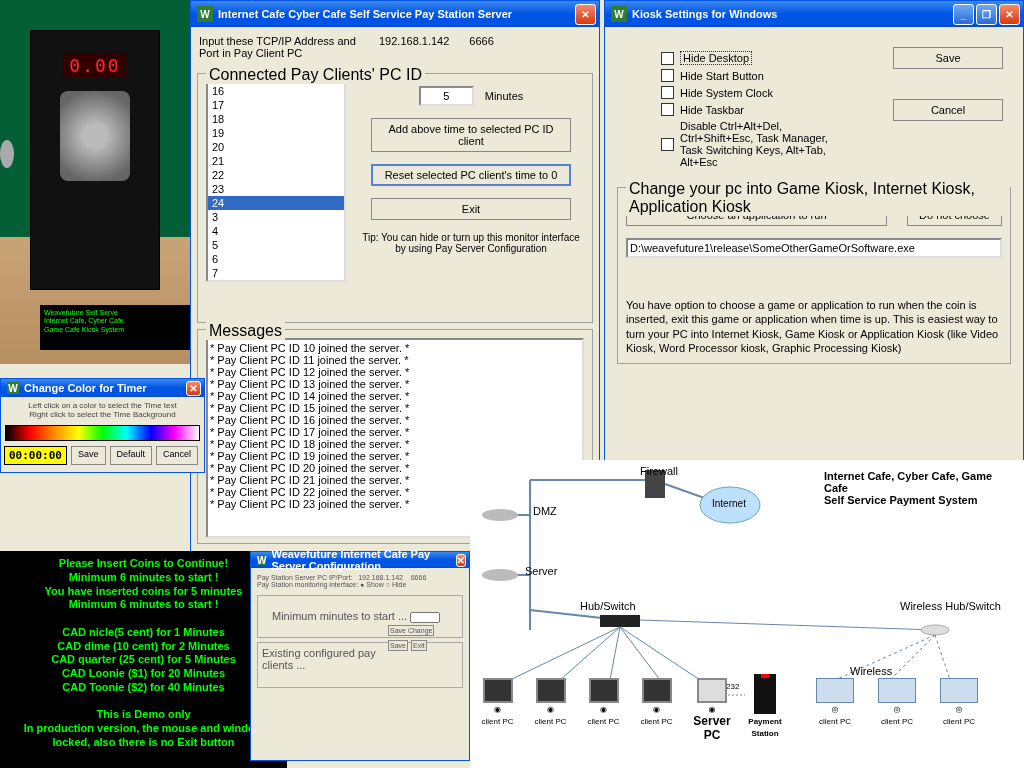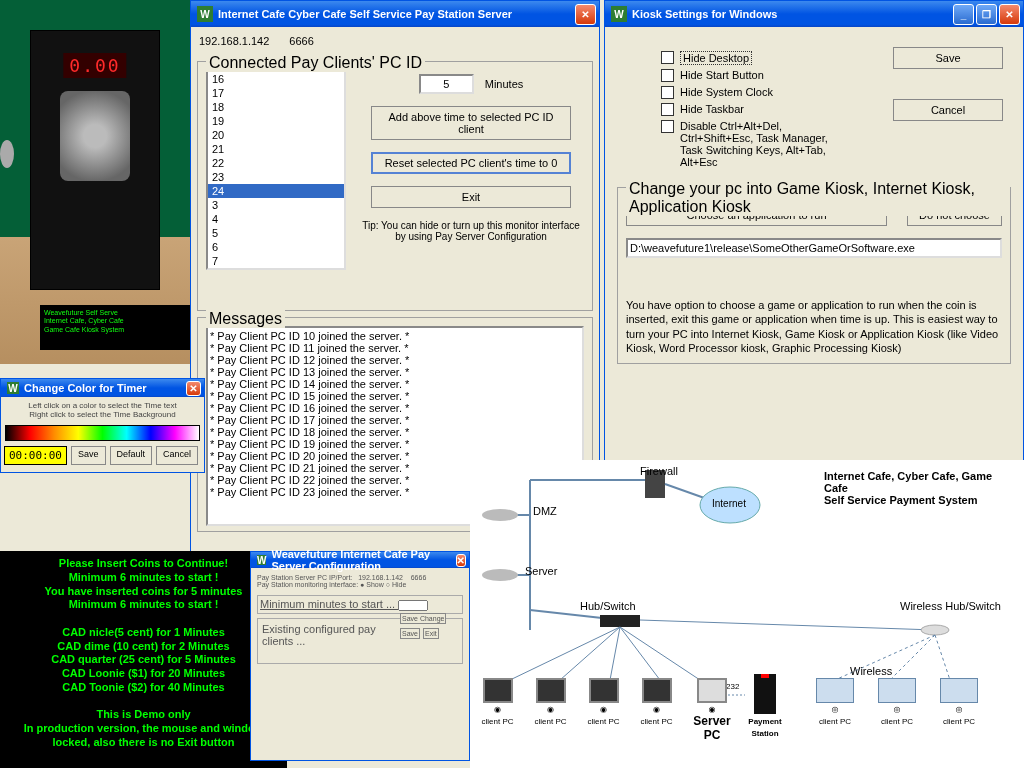--- a/index.html
+++ b/index.html
@@ -11,21 +11,21 @@
   .titlebar .btn { width: 21px; height: 21px; margin-left: 2px; border: 1px solid #fff; border-radius: 3px; display: flex; align-items: center; justify-content: center; font-size: 10px; color: #fff; background: linear-gradient(180deg,#6fa9f7,#2a6bd0); }
   .titlebar .btn.close { background: linear-gradient(180deg,#f48a6e,#d6390a); }
   .groupbox { border: 1px solid #a0a0a0; margin: 6px; padding: 8px; position: relative; }
   .groupbox > .legend { position: absolute; top: -8px; left: 8px; background: #ece9d8; padding: 0 3px; font-size: 16px; }
   .listbox { width: 140px; height: 200px; background: #fff; border: 2px inset #ddd; overflow-y: scroll; font-size: 11px; }
   .listbox div { padding: 1px 4px; }
   .listbox .sel { background: #316ac5; color: #fff; }
   .xpbutton { border: 1px solid #888; background: #ece9d8; padding: 4px 8px; font-size: 11px; cursor: pointer; display: inline-block; text-align: center; }
   .xpbutton.focus { border: 2px solid #5582d4; padding: 3px 7px; }
   input[type=text] { border: 2px inset #ddd; background: #fff; padding: 2px; font-size: 11px; }
-  .checkbox { display: flex; align-items: flex-start; margin: 4px 0; padding-left: 16px; }
+  .checkbox { display: flex; align-items: center; margin: 4px 0; padding-left: 16px; }
   .checkbox .box { width: 13px; height: 13px; border: 1px solid #333; background: #fff; margin-right: 6px; flex-shrink: 0; }
   .msgbox { width: 100%; height: 200px; background: #fff; border: 2px inset #ddd; overflow-y: scroll; font-size: 11px; padding: 2px; }
 </style>
 </head>
 <body>
 
 <div style="position:absolute; left:0; top:0; width:190px; height:364px; background:linear-gradient(180deg,#045f37 0%,#045f37 65%,#c9a477 65%,#b68f60 100%);">
   <div style="position:absolute; left:30px; top:30px; width:130px; height:260px; background:#111; border:1px solid #000;">
     <div style="position:absolute; top:22px; left:50%; transform:translateX(-50%); color:#ff2a2a; font-family:monospace; font-size:18px; background:#300; padding:2px 6px; letter-spacing:2px;">0.00</div>
     <div style="position:absolute; top:60px; left:50%; transform:translateX(-50%); width:70px; height:90px; background:radial-gradient(circle,#bbb 20%,#666 80%); border-radius:8px;"></div>
@@ -35,20 +35,21 @@
 <div style="position:absolute; left:40px; top:305px; width:150px; height:45px; background:#000; color:#1f1; font-size:7px; padding:4px; line-height:1.2;">Weavefuture Self Serve<br>Internet Cafe, Cyber Cafe<br>Game Cafe Kiosk System</div>
 
 <div class="window" style="left:190px; top:0; width:410px; height:570px;">
   <div class="titlebar">
     <span class="icon">W</span>
     <span>Internet Cafe Cyber Cafe Self Service Pay Station Server</span>
     <span class="spacer"></span>
     <span class="btn close">✕</span>
   </div>
   <div style="padding:8px; display:flex; gap:20px;">
+    <span style="width:160px;">Input these TCP/IP Address and Port in Pay Client PC</span>
     <span>192.168.1.142</span>
     <span>6666</span>
   </div>
   <div class="groupbox" style="height:250px; display:flex;">
     <span class="legend">Connected Pay Clients' PC ID</span>
     <div class="listbox" id="clientlist">
         <div>16</div>
         <div>17</div>
         <div>18</div>
         <div>19</div>
@@ -147,21 +148,21 @@
 <div class="window" style="left:0; top:378px; width:205px; height:95px;">
   <div class="titlebar" style="height:18px; font-size:10px;">
     <span class="icon" style="width:12px;height:12px;">W</span>
     <span>Change Color for Timer</span>
     <span class="spacer"></span>
     <span class="btn close" style="width:15px;height:15px;">✕</span>
   </div>
   <div style="padding:4px; font-size:8px; text-align:center; color:#444;">Left click on a color to select the Time text<br>Right click to select the Time Background</div>
   <div style="margin:2px 4px; height:16px; background:linear-gradient(90deg,#000,#f00,#ff8c00,#ff0,#0f0,#0ff,#00f,#f0f,#fff); border:1px solid #000;"></div>
   <div style="display:flex; gap:4px; padding:3px;">
-    <div style="background:#ff0; color:#000; font-weight:normal; font-family:monospace; padding:2px 4px; border:1px solid #000;">00:00:00</div>
+    <div style="background:#ff0; color:#000; font-weight:bold; font-family:monospace; padding:2px 4px; border:1px solid #000;">00:00:00</div>
     <div class="xpbutton" style="padding:2px 6px; font-size:9px;">Save</div>
     <div class="xpbutton" style="padding:2px 6px; font-size:9px;">Default</div>
     <div class="xpbutton" style="padding:2px 6px; font-size:9px;">Cancel</div>
   </div>
 </div>
 
 <div style="position:absolute; left:0; top:551px; width:287px; height:217px; background:#000; color:#0f0; text-align:center; padding:6px 2px; font-size:11px; font-weight:bold; line-height:1.25;">
   <div id="coinlines">
       <div>Please Insert Coins to Continue!</div>
       <div>Minimum 6 minutes to start !</div>
@@ -183,21 +184,21 @@
 <div class="window" style="left:250px; top:551px; width:220px; height:210px;">
   <div class="titlebar" style="height:16px; font-size:8px;">
     <span class="icon" style="width:10px;height:10px;">W</span>
     <span>Weavefuture Internet Cafe Pay Server Configuration</span>
     <span class="spacer"></span>
     <span class="btn close" style="width:13px;height:13px;">✕</span>
   </div>
   <div style="padding:6px; font-size:7px; color:#555; filter:blur(0.4px);">
     Pay Station Server PC IP/Port: &nbsp; 192.168.1.142 &nbsp;&nbsp; 6666<br>
     Pay Station monitoring interface: ● Show ○ Hide<br><br>
-    <div style="border:1px solid #aaa; padding:2px; margin-bottom:4px;text-decoration:underline;">
+    <div style="border:1px solid #aaa; padding:14px; margin-bottom:4px;">
       Minimum minutes to start ... <input style="width: 30px; font-size: 7px;">
       <div style="float:right;width:60px;">
         <div class="xpbutton" style="font-size:7px;padding:1px;margin:2px 0;">Save Change</div>
         <div class="xpbutton" style="font-size:7px;padding:1px;margin:2px 0;">Save</div>
         <div class="xpbutton" style="font-size:7px;padding:1px;margin:2px 0;">Exit</div>
       </div>
     </div>
     <div style="border:1px solid #aaa; padding:4px;">Existing configured pay clients ... <br>&nbsp;</div>
   </div>
 </div>

